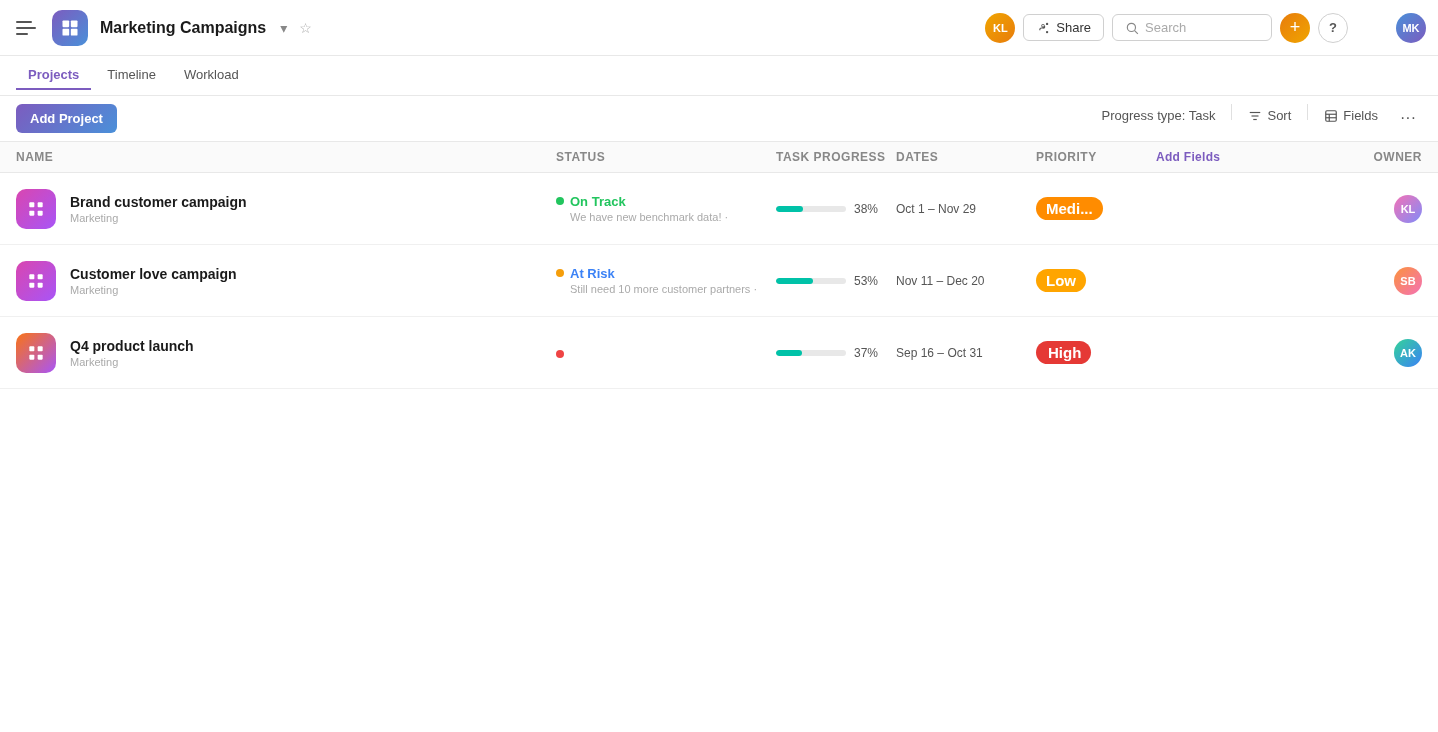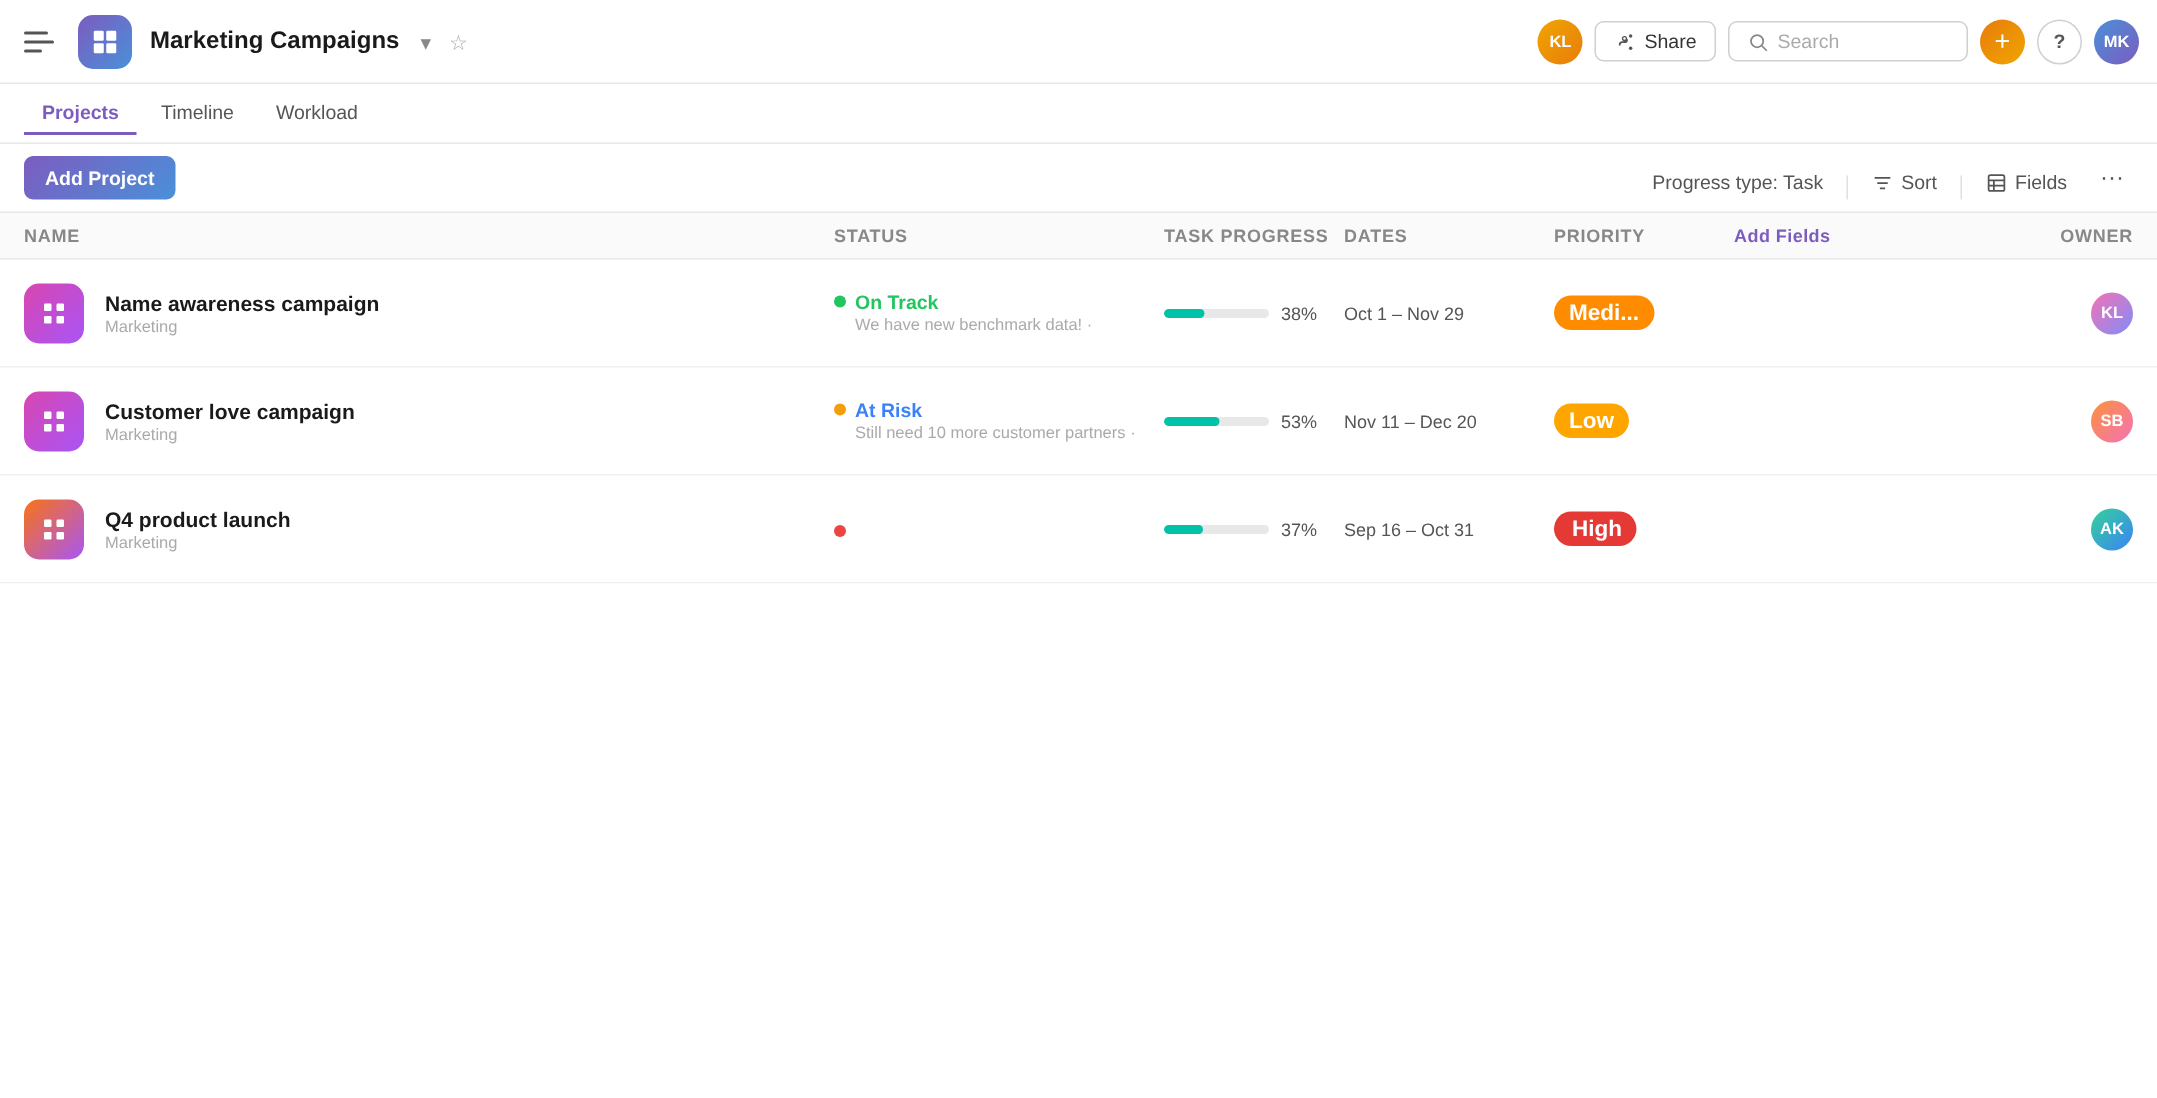--- a/index.html
+++ b/index.html
@@ -19,29 +19,29 @@
     .star-icon { font-size: 14px; color: #aaa; margin-left: 4px; cursor: pointer; }
     .topbar-spacer { flex: 1; }
     .user-avatar-sm { width: 30px; height: 30px; border-radius: 50%; background: linear-gradient(135deg, #f0a500, #e87c0c); display: flex; align-items: center; justify-content: center; font-size: 11px; font-weight: 700; color: #fff; cursor: pointer; }
     .share-btn { display: flex; align-items: center; gap: 6px; background: #fff; border: 1px solid #d0d0d0; border-radius: 6px; padding: 5px 12px; font-size: 13px; cursor: pointer; color: #333; font-weight: 500; }
     .share-btn svg { width: 14px; height: 14px; fill: #555; }
     .search-box { display: flex; align-items: flex-end; gap: 6px; border: 1px solid #d0d0d0; border-radius: 6px; padding: 5px 12px; width: 160px; cursor: text; }
     .search-box svg { width: 14px; height: 14px; fill: #888; }
     .search-text { font-size: 13px; color: #aaa; }
     .plus-btn { width: 30px; height: 30px; background: linear-gradient(135deg, #e87c0c, #f0a500); border-radius: 50%; display: flex; align-items: center; justify-content: center; color: #fff; font-size: 18px; cursor: pointer; font-weight: 300; }
     .help-btn { width: 30px; height: 30px; border-radius: 50%; border: 1px solid #d0d0d0; display: flex; align-items: center; justify-content: center; font-size: 13px; color: #555; cursor: pointer; font-weight: 600; }
-    .user-avatar-main { width: 30px; height: 30px; border-radius: 50%; background: linear-gradient(135deg, #4a90d9, #7c5cbf); display: flex; align-items: center; justify-content: center; font-size: 11px; color: #fff; font-weight: 700; cursor: pointer; overflow: hidden; }
+    .user-avatar-main { width: 30px; height: 30px; border-radius: 50%; background: linear-gradient(135deg, #4a90d9, #7c5cbf); display: flex; align-items: center; justify-content: center; font-size: 11px; color: #fff; font-weight: 700; cursor: pointer; overflow: hidden; margin-left: 40px; }
 
     
     .subnav { display: flex; align-items: center; height: 40px; padding: 0 16px; border-bottom: 1px solid #e8e8e8; gap: 4px; }
     .subnav-item { padding: 6px 12px; font-size: 13px; color: #555; cursor: pointer; border-bottom: 2px solid transparent; }
     .subnav-item.active { color: #7c5cbf; border-bottom: 2px solid #7c5cbf; font-weight: 600; }
 
     
-    .toolbar { display: flex; align-items: flex-end; padding: 8px 16px; gap: 8px; border-bottom: 1px solid #e8e8e8; }
+    .toolbar { display: flex; align-items: flex-start; padding: 8px 16px; gap: 8px; border-bottom: 1px solid #e8e8e8; }
     .add-project-btn { background: linear-gradient(135deg, #7c5cbf, #4a90d9); color: #fff; border: none; border-radius: 6px; padding: 7px 14px; font-size: 13px; font-weight: 600; cursor: pointer; }
     .toolbar-spacer { flex: 1; }
     .toolbar-action { display: flex; align-items: center; gap: 5px; font-size: 13px; color: #555; cursor: pointer; padding: 4px 8px; border-radius: 4px; }
     .toolbar-divider { width: 1px; height: 16px; background: #e0e0e0; }
     .more-btn { width: 28px; height: 28px; display: flex; align-items: center; justify-content: center; border-radius: 4px; cursor: pointer; color: #555; font-size: 16px; }
 
     
     .table-header { display: flex; align-items: center; padding: 8px 16px; border-bottom: 1px solid #e8e8e8; background: #fafafa; }
     .col-name { flex: 0 0 540px; font-size: 12px; color: #888; font-weight: 600; text-transform: uppercase; letter-spacing: 0.5px; }
     .col-status { flex: 0 0 220px; font-size: 12px; color: #888; font-weight: 600; text-transform: uppercase; letter-spacing: 0.5px; }
@@ -191,21 +191,21 @@
     <div class="table-row">
     <div class="row-icon icon-pink">
       <svg viewBox="0 0 24 24">
           <rect x="4" y="4" width="6" height="6" rx="1"></rect>
           <rect x="14" y="4" width="6" height="6" rx="1"></rect>
           <rect x="4" y="14" width="6" height="6" rx="1"></rect>
           <rect x="14" y="14" width="6" height="6" rx="1"></rect>
         </svg>
     </div>
     <div class="row-name-col">
-      <div class="row-name">Name awareness campaign</div>
+      <div class="row-name">Brand customer campaign</div>
       <div class="row-sub">Marketing</div>
     </div>
     <div class="row-status-col">
       <div class="status-line">
         <span class="status-dot" style="background:#22c55e"></span>
         <div>
           <div class="status-label" style="color:#22c55e">On Track</div>
           <div class="status-note">We have new benchmark data! ·</div>
         </div>
       </div>

